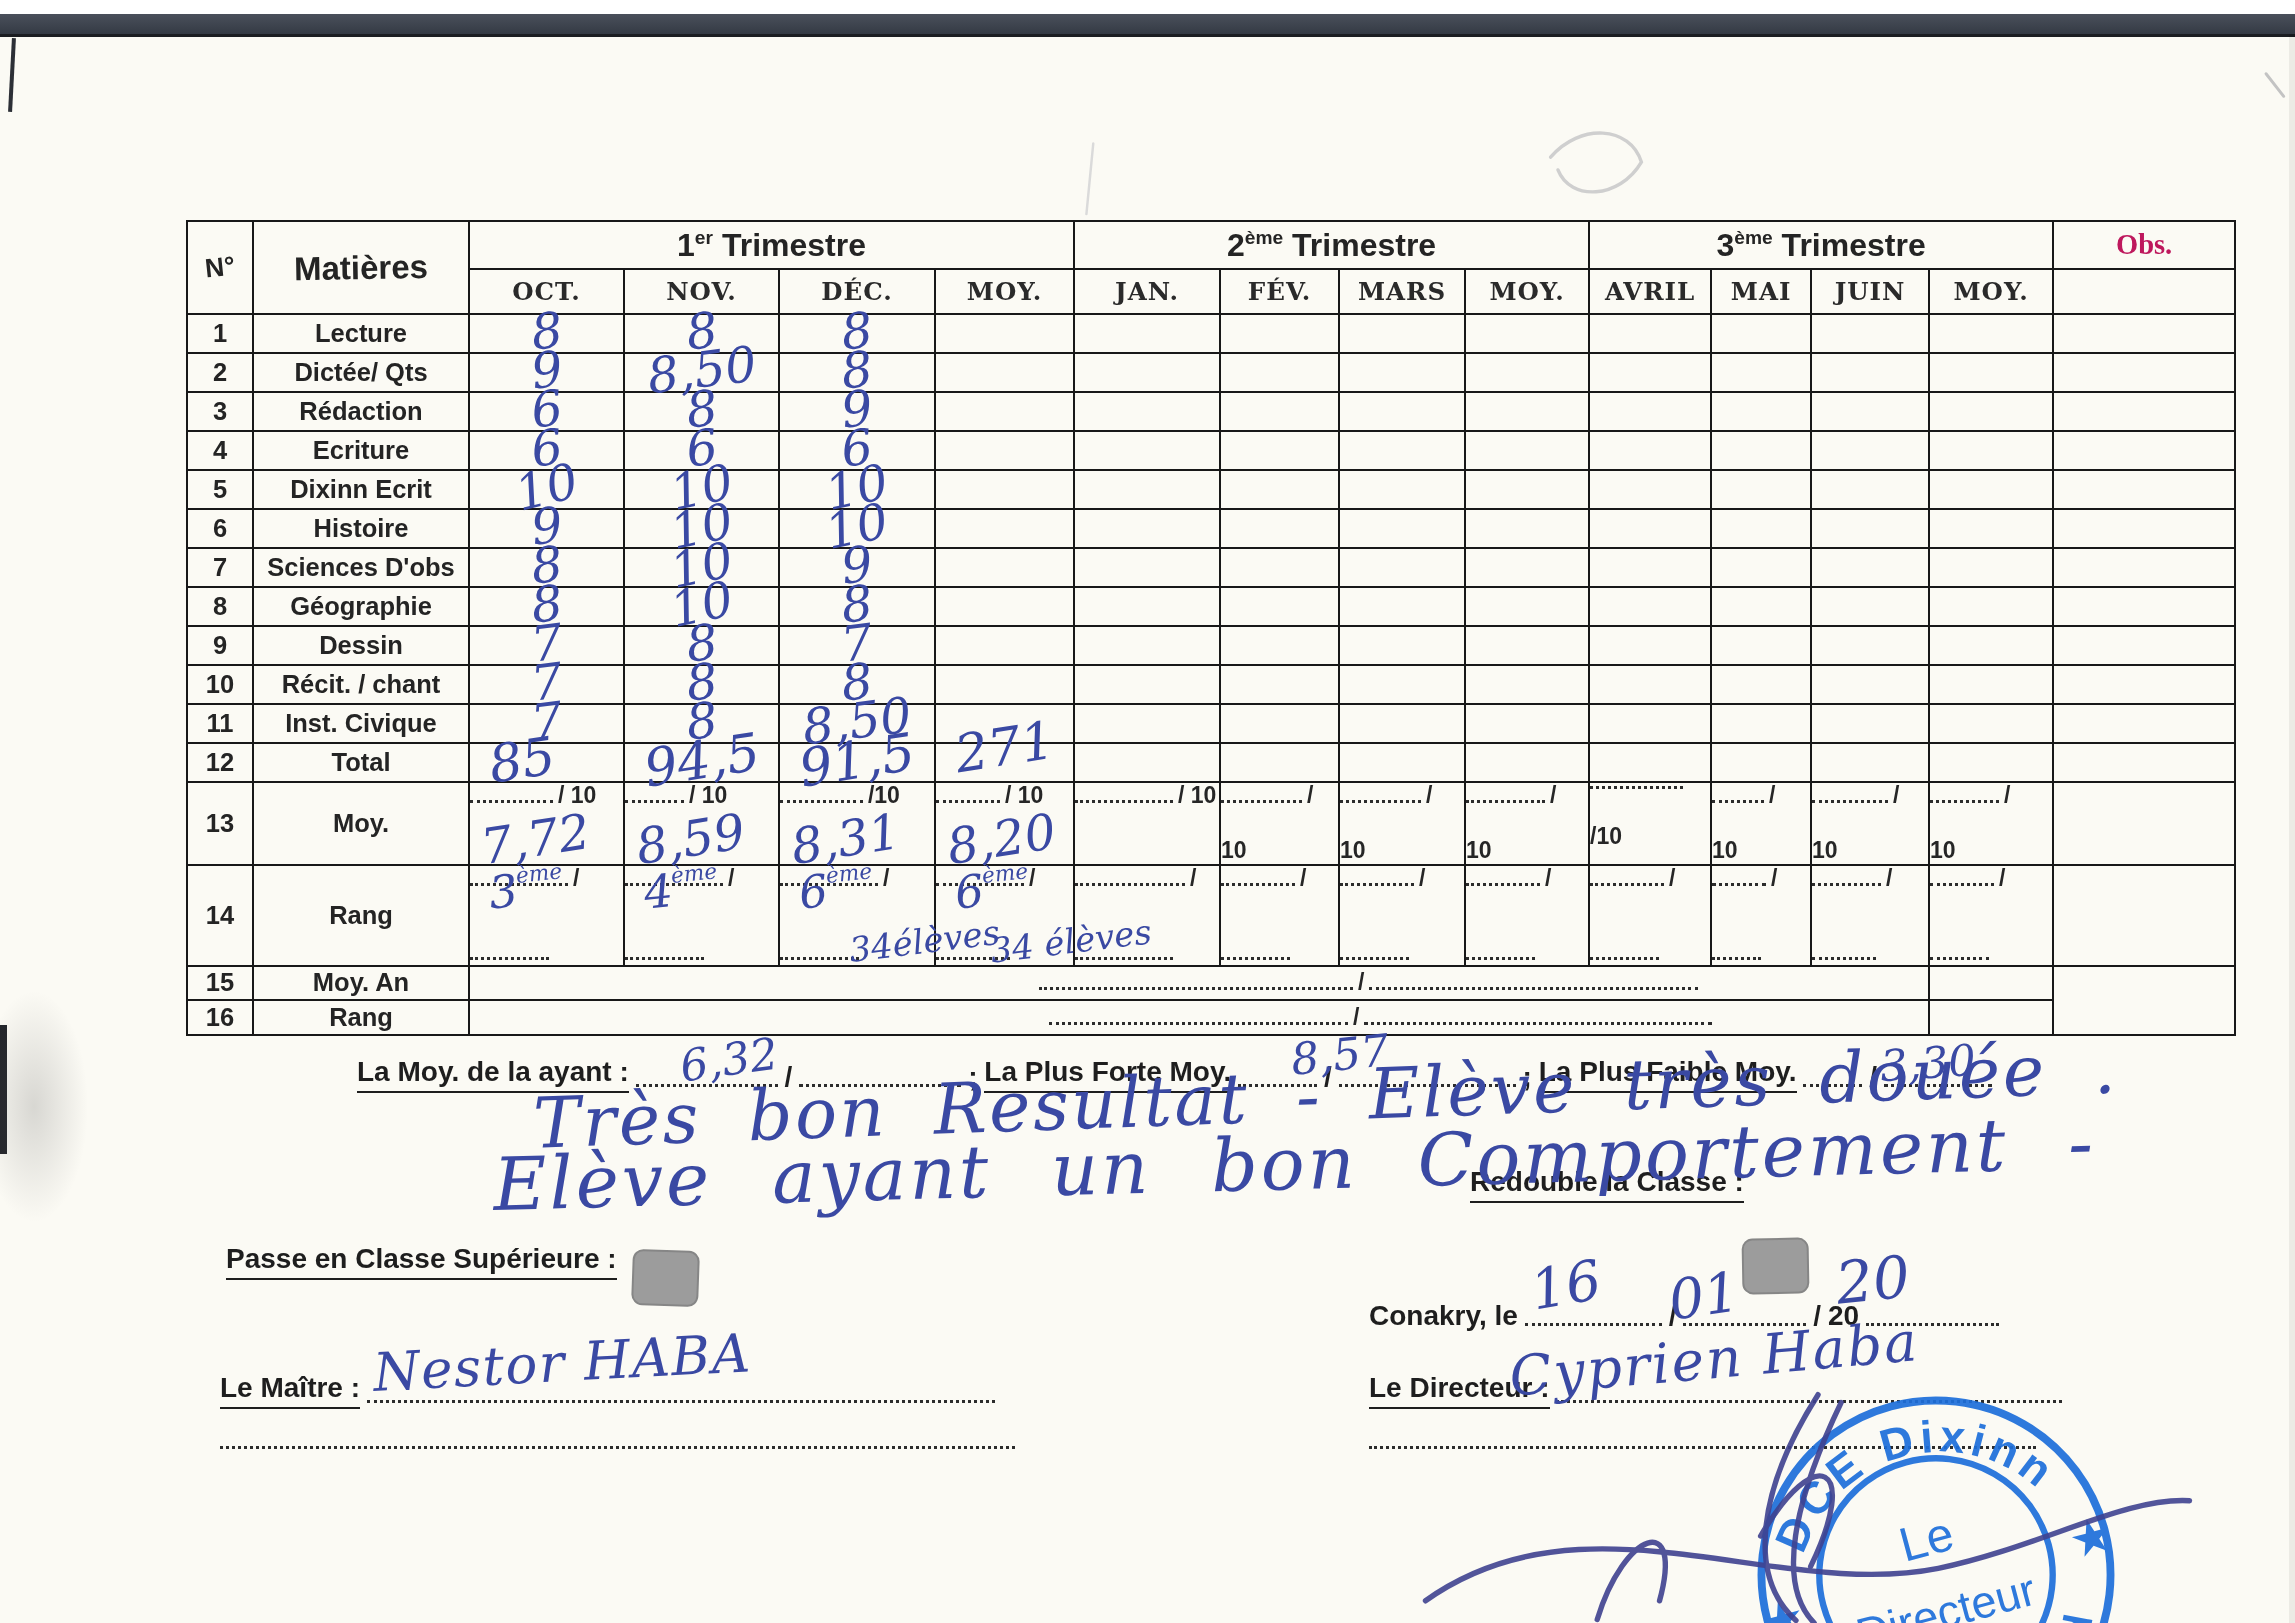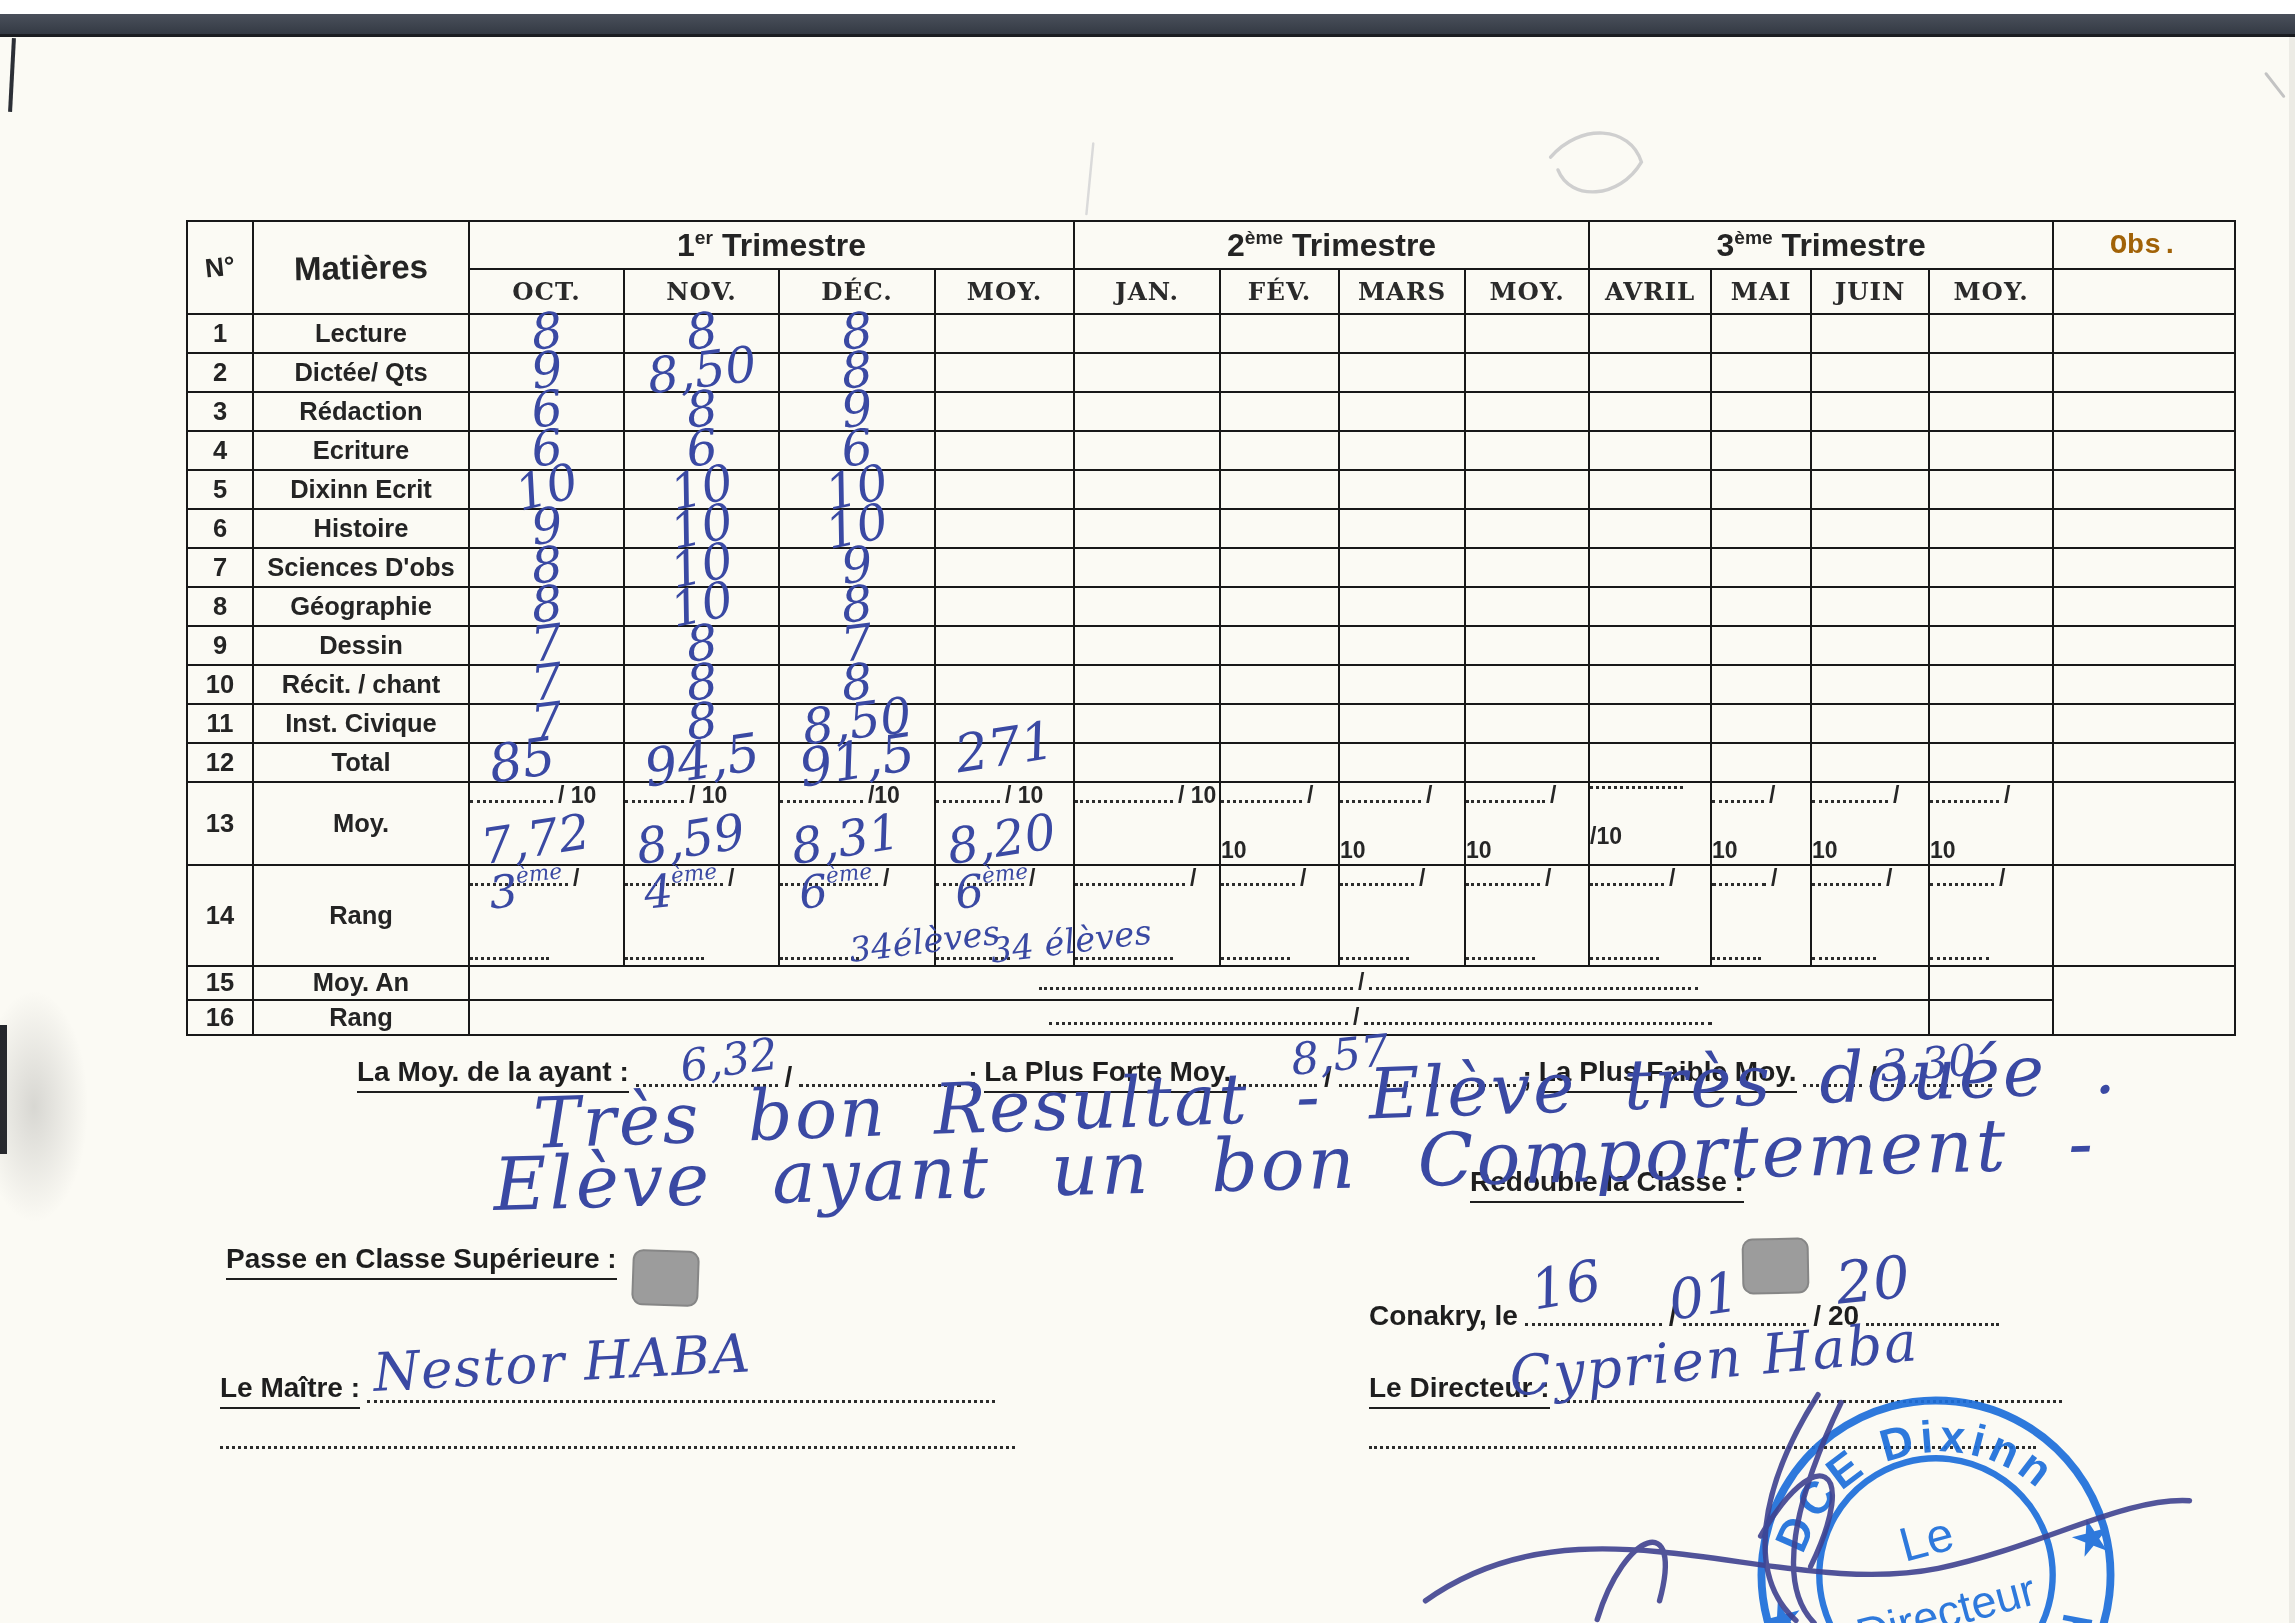--- a/index.html
+++ b/index.html
@@ -16,21 +16,21 @@
   .edge-right{position:absolute;right:0;top:34px;width:5.9px;height:1589px;background:rgba(0,0,0,.06);}
 
   
   table.grid{position:absolute;left:186px;top:220px;border-collapse:collapse;table-layout:fixed;width:2046px;}
   table.grid th,table.grid td{border:2.9px solid #181818;padding:0;overflow:visible;}
   .thno{font-weight:bold;font-size:26.5px;color:#242424;transform:rotate(-6deg);}
   .thmat{font-weight:bold;font-size:33px;color:#242424;transform:rotate(-1deg);}
   .thtrim{font-weight:bold;font-size:32px;color:#242424;margin-top:18px;}
   .thtrim sup{font-size:60%;}
   .thm{font-family:"DejaVu Serif",serif;font-weight:bold;font-size:24.5px;letter-spacing:1px;color:#2a2a2a;}
-  .thobs{font-family:Liberation Mono, monospace;font-weight:bold;font-size:28.5px;color:#a16207;vertical-align:middle;}
+  .thobs{font-family:Liberation Serif, serif;font-weight:bold;font-size:28.5px;color:#be185d;vertical-align:middle;}
   .tn{font-weight:bold;font-size:25.5px;text-align:center;color:#242424;}
   .tl{font-weight:bold;font-size:25.5px;text-align:center;color:#242424;}
   td.gc,td.e,td.c13,td.c14,td.merged{position:relative;}
 
   
   .hw{font-family:"DejaVu Serif",serif;font-style:italic;color:#3a49a3;line-height:.9;white-space:nowrap;z-index:5;}
   .g{position:absolute;left:50%;top:-4.9px;transform:translateX(-50%) rotate(-7deg);font-size:49px;}
   .g12{position:absolute;left:18.7px;top:-6.9px;transform:rotate(-9deg);font-size:52px;}
   .gm{position:absolute;left:10.8px;top:35px;transform:rotate(-9deg);font-size:49px;}
   .gr{position:absolute;left:18.7px;top:4.9px;transform:rotate(-6deg);font-size:45px;}

